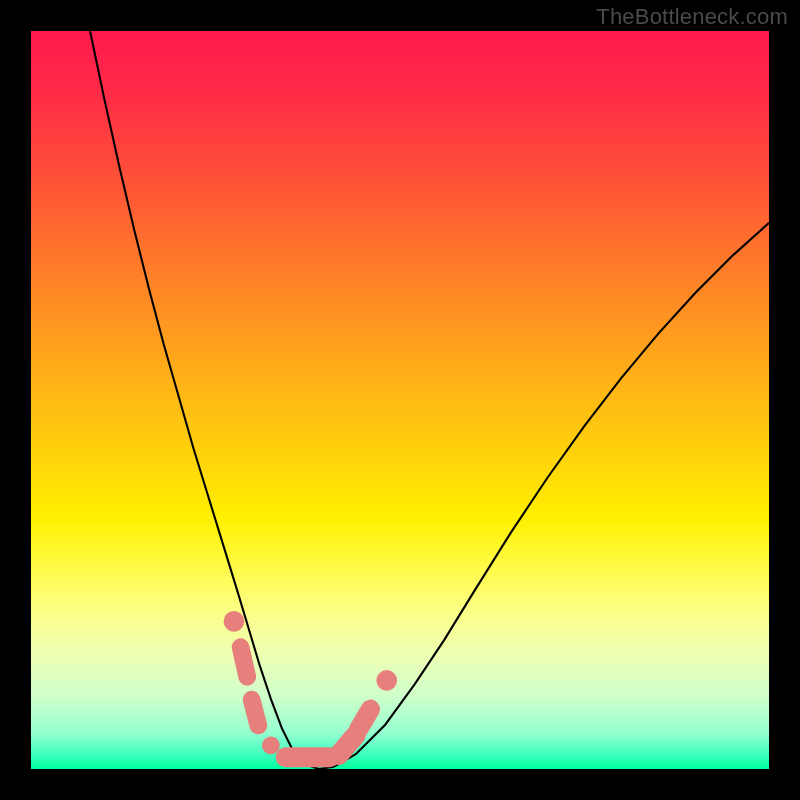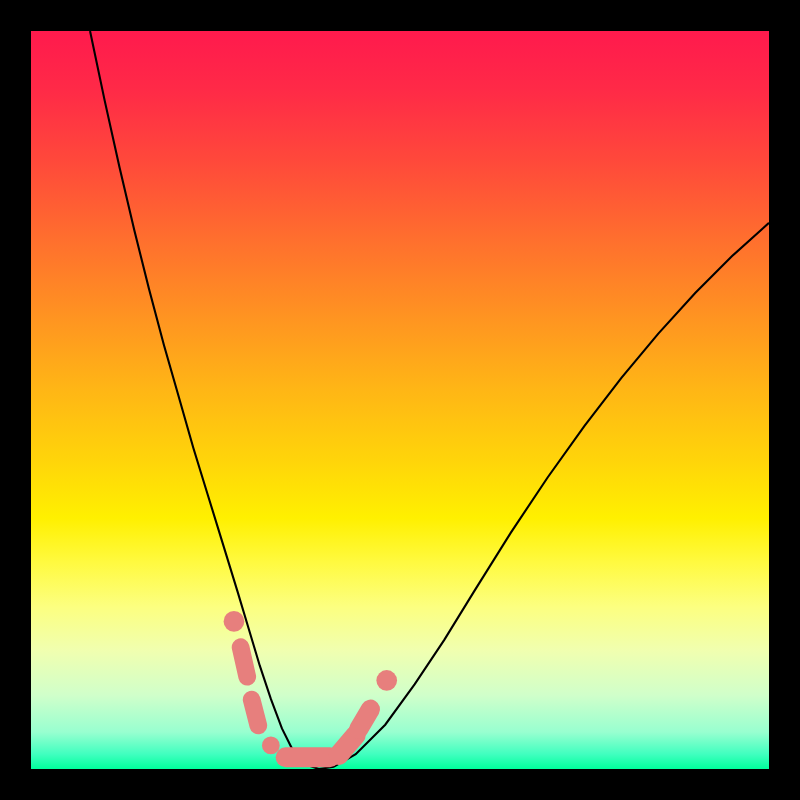--- a/index.html
+++ b/index.html
@@ -75,13 +75,14 @@
           <line x1="209.59199999999998" y1="616.23" x2="216.23399999999998" y2="645.75" stroke="#e77f7d" stroke-width="17.712" stroke-linecap="round"></line>
           <line x1="220.66199999999998" y1="668.628" x2="227.304" y2="694.458" stroke="#e77f7d" stroke-width="17.712" stroke-linecap="round"></line>
           <circle cx="239.85" cy="714.384" r="8.856" fill="#e77f7d"></circle>
           <line x1="254.60999999999999" y1="726.192" x2="298.89000000000004" y2="726.192" stroke="#e77f7d" stroke-width="19.926000000000002" stroke-linecap="round"></line>
           <line x1="307.74600000000004" y1="723.978" x2="324.72" y2="704.052" stroke="#e77f7d" stroke-width="19.926000000000002" stroke-linecap="round"></line>
           <line x1="327.672" y1="698.148" x2="339.48" y2="678.222" stroke="#e77f7d" stroke-width="19.188000000000002" stroke-linecap="round"></line>
           <circle cx="355.716" cy="649.44" r="10.331999999999999" fill="#e77f7d"></circle>
         </g>
     </svg>
   </div>
+  <div class="watermark">TheBottleneck.com</div>
 </div>
 
 </body></html>

